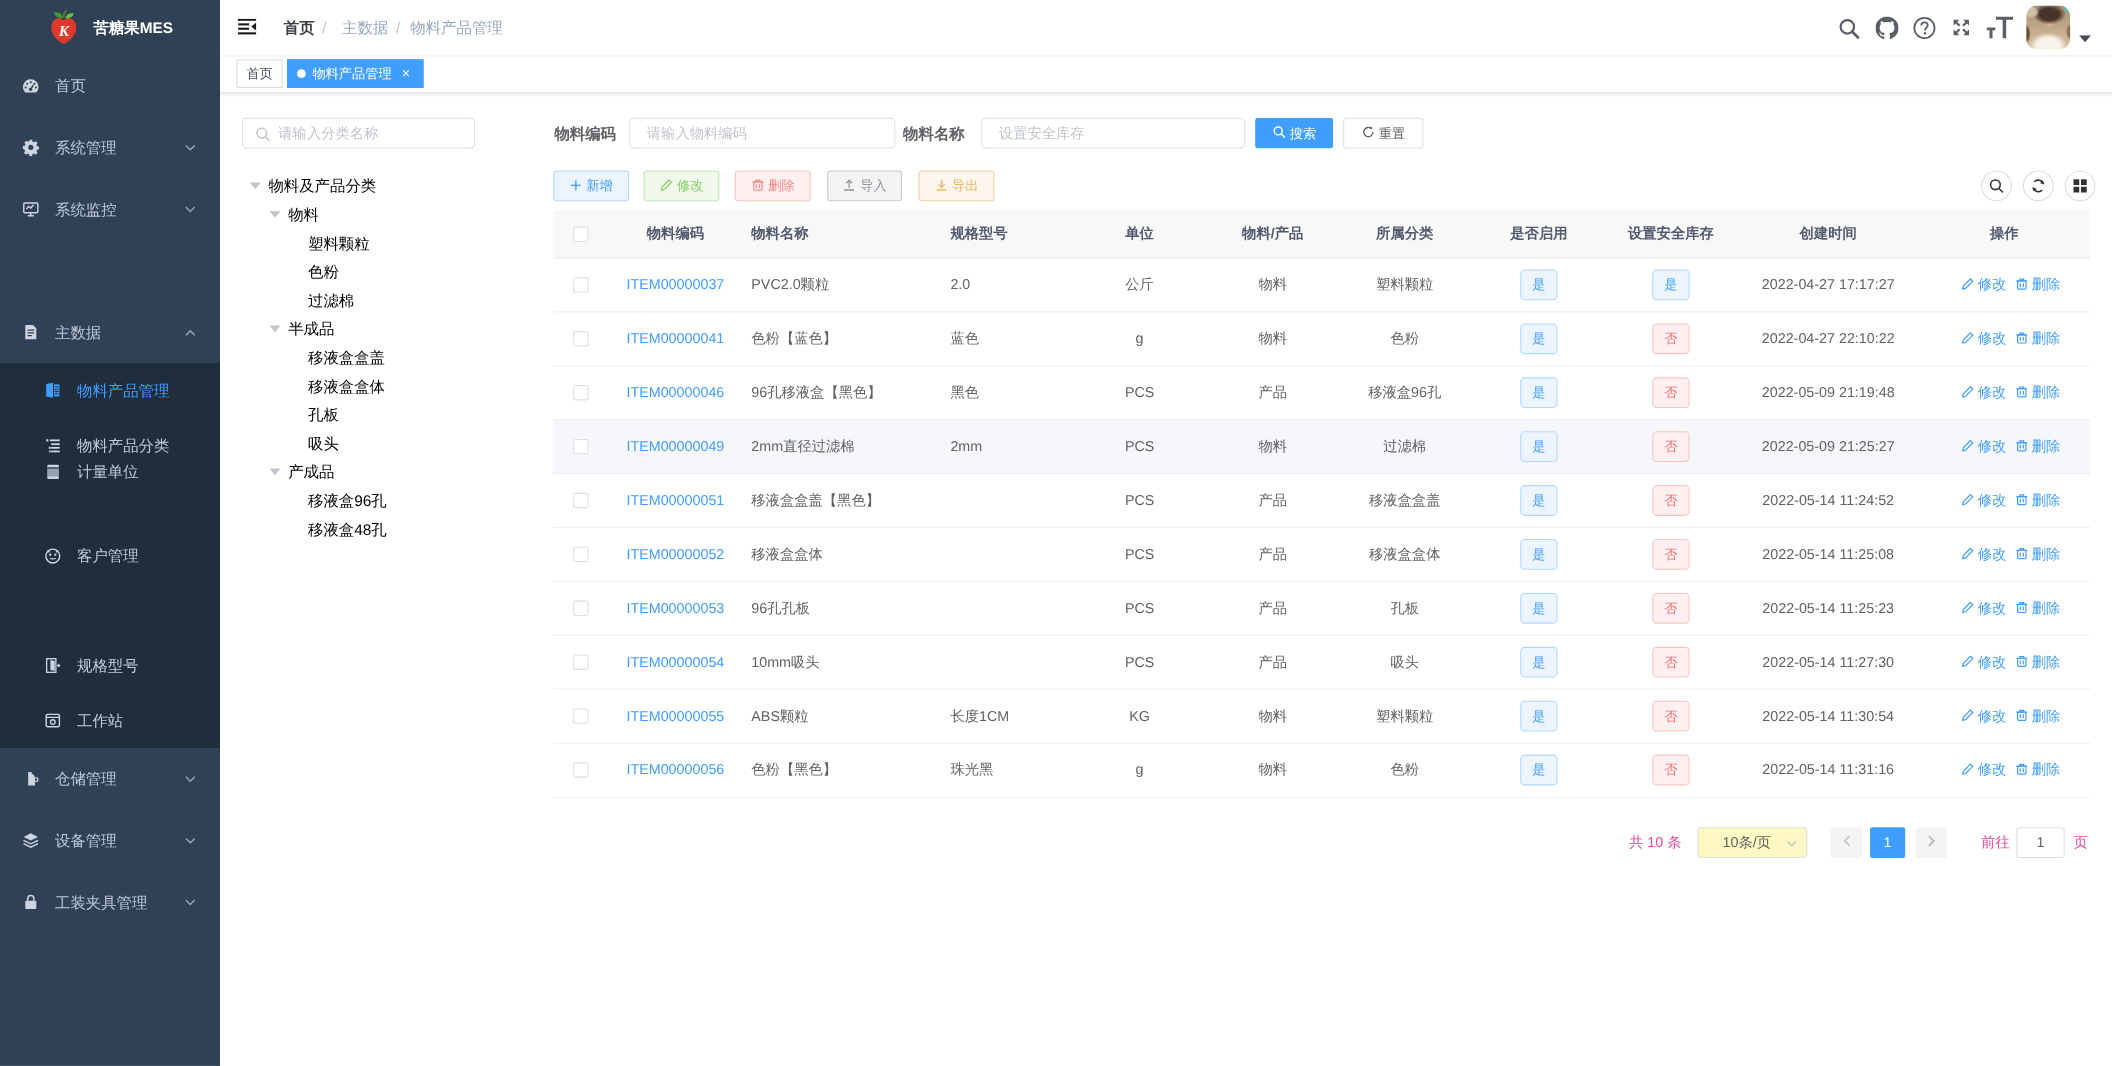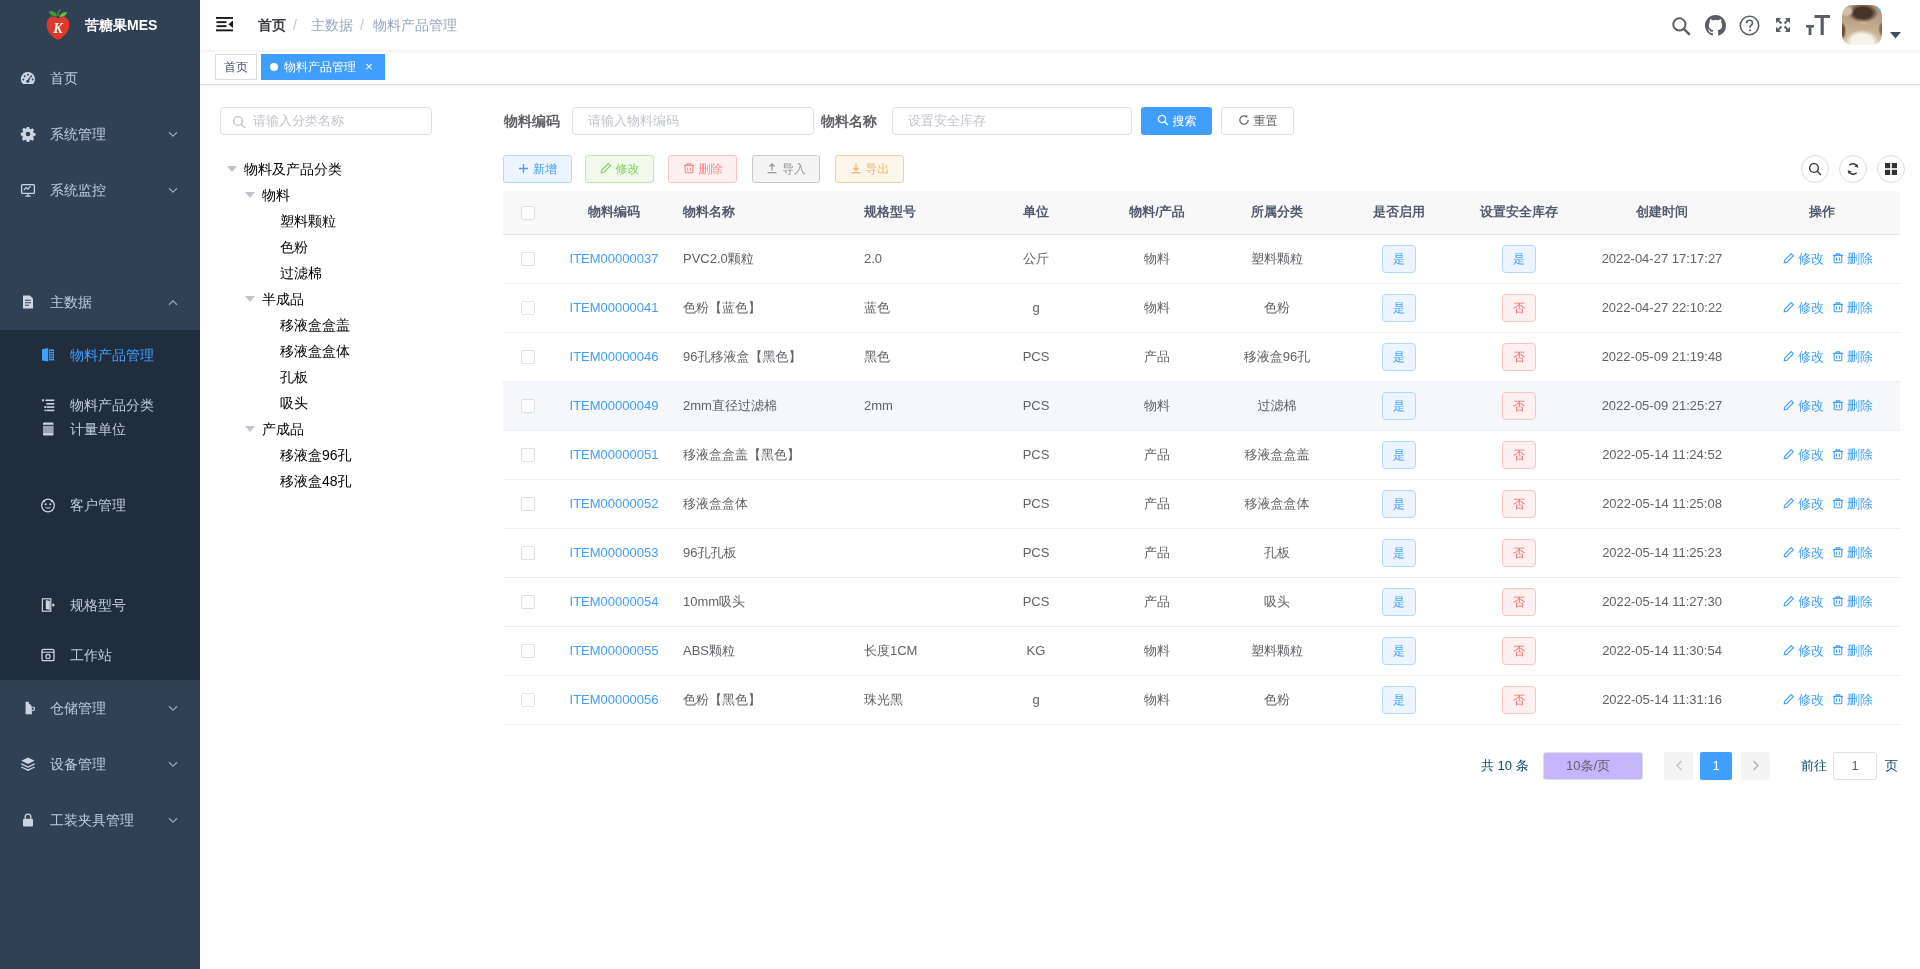--- a/index.html
+++ b/index.html
@@ -33,21 +33,21 @@
 #tbl td{height:49px;border-bottom:1px solid #ebeef5;text-align:center}
 #tbl .tl{text-align:left;padding-left:8px}
 #tbl tr.str td{background:#f5f7fa}
 .cb{display:inline-block;width:14px;height:14px;border:1px solid #dcdfe6;border-radius:2px;background:#fff;vertical-align:middle}
 .lk{color:#409eff}
 .bY,.bN{display:inline-block;width:34px;height:28px;line-height:26px;border-radius:4px;font-size:12px}
 .bY{border:1px solid #b3d8ff;background:#ecf5ff;color:#409eff}
 .bN{border:1px solid #fbc4c4;background:#fef0f0;color:#f56c6c}
 .op{color:#409eff;font-size:13px;white-space:nowrap}
 .op svg{vertical-align:middle;margin-top:-3px;margin-right:3px}
-.pgt{position:absolute;top:752px;height:28px;line-height:28px;font-size:13px;color:#0c4a6e}
+.pgt{position:absolute;top:752px;height:28px;line-height:28px;font-size:13px;color:#ec4899}
 .pgb{position:absolute;top:752px;height:28px;border-radius:2px;text-align:center}
 .tnode{position:absolute;height:26px;line-height:26px;font-size:14px;color:#000000}
 .car{position:absolute;top:10px;width:0;height:0;border-left:5px solid transparent;border-right:5px solid transparent;border-top:6px solid #c0c4cc}
 </style></head><body>
 <div id="sidebar">
     <div id="logo">
       <svg style="position:absolute;left:43px;top:8px" width="30" height="34" viewBox="0 0 30 34">
         <path d="M15 32C7 28 2.6 21.5 4 14.5 5 9.6 9.3 7.8 12.3 8.9L15 10.5l2.7-1.6c3-1.1 7.3.7 8.3 5.6C27.4 21.5 23 28 15 32z" fill="#e0392b"></path>
         <path d="M13.8 8.6C10 8.8 6.8 6.6 6 3.4c3.2-.9 6.3.4 7.8 3z" fill="#3f9a2f"></path>
         <path d="M16.2 8.6c1-3.1 4.1-5 8-4.3-.9 3.2-4.1 5.2-8 4.3z" fill="#6abf45"></path>
@@ -506,21 +506,21 @@
         <td style="padding-left:12px"><span class="op"><svg width="12" height="12" viewBox="0 0 12 12">
               <path d="M8.3 1.6l2.1 2.1-6.5 6.5-2.7.6.6-2.7z" fill="none" stroke="#409eff" stroke-width="1.1"></path>
             </svg>修改</span><span class="op" style="margin-left:8px"><svg width="12" height="12" viewBox="0 0 12 12">
               <rect x="2.2" y="3.4" width="7.6" height="7.4" rx="1" fill="none" stroke="#409eff" stroke-width="1.1"></rect>
               <path d="M1 3.4h10M4.3 3.4V1.8h3.4v1.6M4.6 5.4v3.4M7.4 5.4v3.4" stroke="#409eff" stroke-width="1.1" fill="none"></path>
             </svg>删除</span></td>
       </tr>
     </tbody>
   </table>
 <span class="pgt" style="left:1481px">共 10 条</span>
-<div class="pgb" style="left:1543px;width:100px;border:1px solid #dcdfe6;border-radius:3px;background:#c4b5fd;color:#606266;font-size:13px;line-height:26px;text-align:left"><span style="margin-left:22px">10条/页</span><svg style="position:absolute;right:8px;top:11px" width="10" height="6" viewBox="0 0 10 6">
+<div class="pgb" style="left:1543px;width:100px;border:1px solid #dcdfe6;border-radius:3px;background:#fef9c3;color:#606266;font-size:13px;line-height:26px;text-align:left"><span style="margin-left:22px">10条/页</span><svg style="position:absolute;right:8px;top:11px" width="10" height="6" viewBox="0 0 10 6">
       <path d="M1 .8l4 4 4-4" stroke="#c0c4cc" stroke-width="1.3" fill="none"></path>
     </svg></div>
 <div class="pgb" style="left:1664px;width:29px;background:#f4f4f5;line-height:28px"><svg width="8" height="11" viewBox="0 0 8 11">
       <path d="M6.5 1L2 5.5 6.5 10" stroke="#c0c4cc" stroke-width="1.5" fill="none"></path>
     </svg></div>
 <div class="pgb" style="left:1700px;width:32px;background:#409eff;color:#fff;font-size:13px;line-height:28px">1</div>
 <div class="pgb" style="left:1741px;width:29px;background:#f4f4f5;line-height:28px"><svg width="8" height="11" viewBox="0 0 8 11">
       <path d="M1.5 1L6 5.5 1.5 10" stroke="#b0b3b8" stroke-width="1.5" fill="none"></path>
     </svg></div>
 <span class="pgt" style="left:1801px">前往</span>

